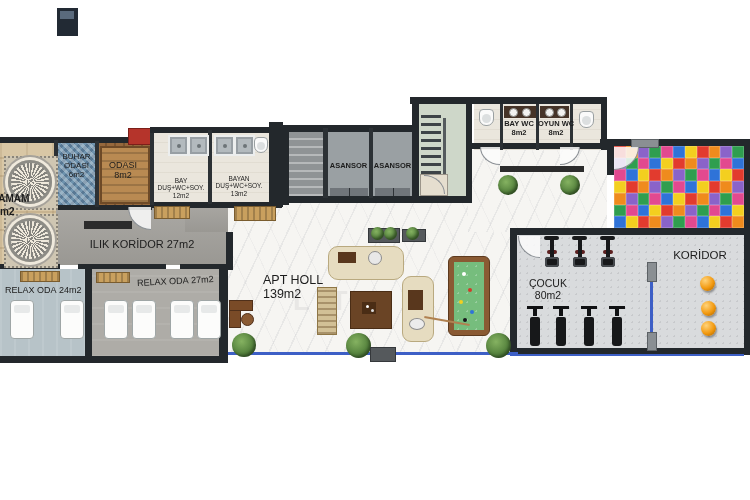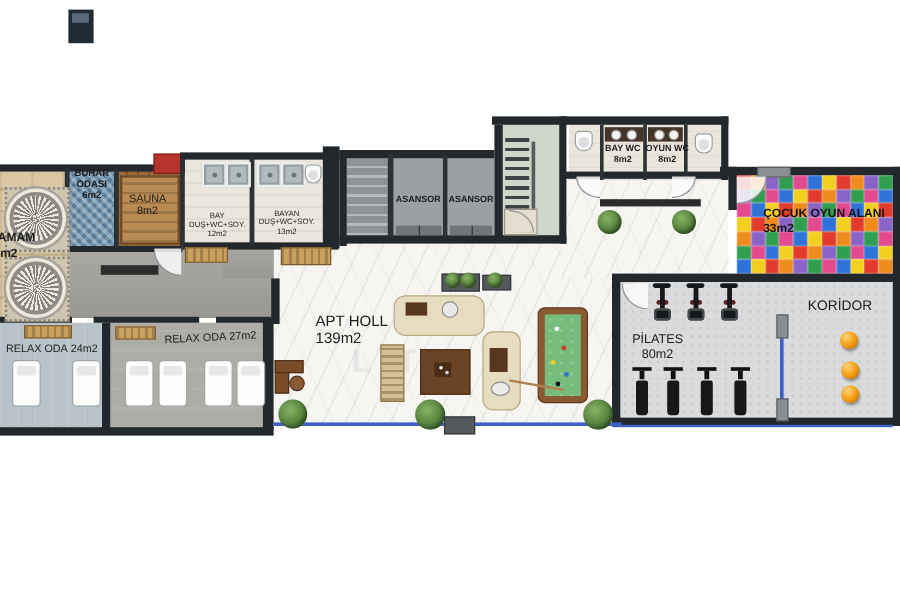--- a/index.html
+++ b/index.html
@@ -331,70 +331,69 @@
       <span class="body"></span>
     </div>
   <div class="ball" style="left:700px;top:276px;width:15px;height:15px;"></div>
   <div class="ball" style="left:701px;top:301px;width:15px;height:15px;"></div>
   <div class="ball" style="left:701px;top:321px;width:15px;height:15px;"></div>
   <div class="arc" style="left:614px;top:147px;width:24px;height:22px;border-radius:0 0 100% 0;border-top:none;border-left:none;"></div>
 
   <div class="lbl" style="left:-9px;top:193px;font-size:10px;font-weight:bold;">HAMAM</div>
   <div class="lbl" style="left:-11px;top:206px;font-size:10px;font-weight:bold;">25m2</div>
 
-  <div class="lbl ctr" style="left:57px;top:140px;width:39px;font-size:8px;font-weight:bold;">
+  <div class="lbl ctr" style="left:57px;top:152px;width:39px;font-size:8px;">
     <span>BUHAR ODASI</span><br>
     <span>6m2</span>
   </div>
 
   <div class="lbl ctr" style="left:99px;top:160px;width:48px;font-size:9px;">
-    <span>SAUNA</span><br>
+    <span>ODASI</span><br>
     <span>8m2</span>
   </div>
 
   <div class="lbl ctr" style="left:155px;top:177px;width:52px;font-size:6.5px;">
     <span>BAY</span><br>
     <span>DUŞ+WC+SOY.</span><br>
     <span>12m2</span>
   </div>
   <div class="lbl ctr" style="left:213px;top:175px;width:52px;font-size:6.5px;">
     <span>BAYAN</span><br>
     <span>DUŞ+WC+SOY.</span><br>
     <span>13m2</span>
   </div>
 
+  <div class="lbl" style="left:62px;top:238px;width:160px;font-size:11px;text-align:center;">
+    <span>ILIK KORİDOR</span>&nbsp;<span>27m2</span>
+  </div>
 
   <div class="lbl" style="left:5px;top:285px;font-size:9px;">
     <span>RELAX ODA</span>&nbsp;<span>24m2</span>
   </div>
   <div class="lbl" style="left:137px;top:276px;font-size:9px;transform:rotate(-3deg);">
     <span>RELAX ODA</span>&nbsp;<span>27m2</span>
   </div>
 
-  <div class="lbl" style="left:263px;top:261px;font-size:12.5px;">
+  <div class="lbl" style="left:263px;top:273px;font-size:12.5px;">
     <span>APT HOLL</span><br>
     <span>139m2</span>
   </div>
 
   <div class="lbl ctr b" style="left:328px;top:162px;width:41px;font-size:7.5px;">ASANSOR</div>
   <div class="lbl ctr b" style="left:373px;top:162px;width:39px;font-size:7.5px;">ASANSOR</div>
 
   <div class="lbl ctr b" style="left:500px;top:120px;width:38px;font-size:7.5px;">
     <span>BAY WC</span><br>
     <span>8m2</span>
   </div>
   <div class="lbl ctr b" style="left:535px;top:120px;width:42px;font-size:7.5px;">
     <span>OYUN WC</span><br>
     <span>8m2</span>
   </div>
 
-  <div class="lbl b" style="left:636px;top:173px;font-size:10px;color:#141414;">
-    <span>ÇOCUK OYUN ALANI</span><br>
-    <span>33m2</span>
-  </div>
 
   <div class="lbl ctr" style="left:522px;top:277px;width:52px;font-size:10.5px;">
-    <span>PİLATES</span><br>
+    <span>ÇOCUK</span><br>
     <span>80m2</span>
   </div>
   <div class="lbl ctr" style="left:672px;top:249px;width:56px;font-size:11.5px;">KORİDOR</div>
 
 </div>
 
 </body></html>

